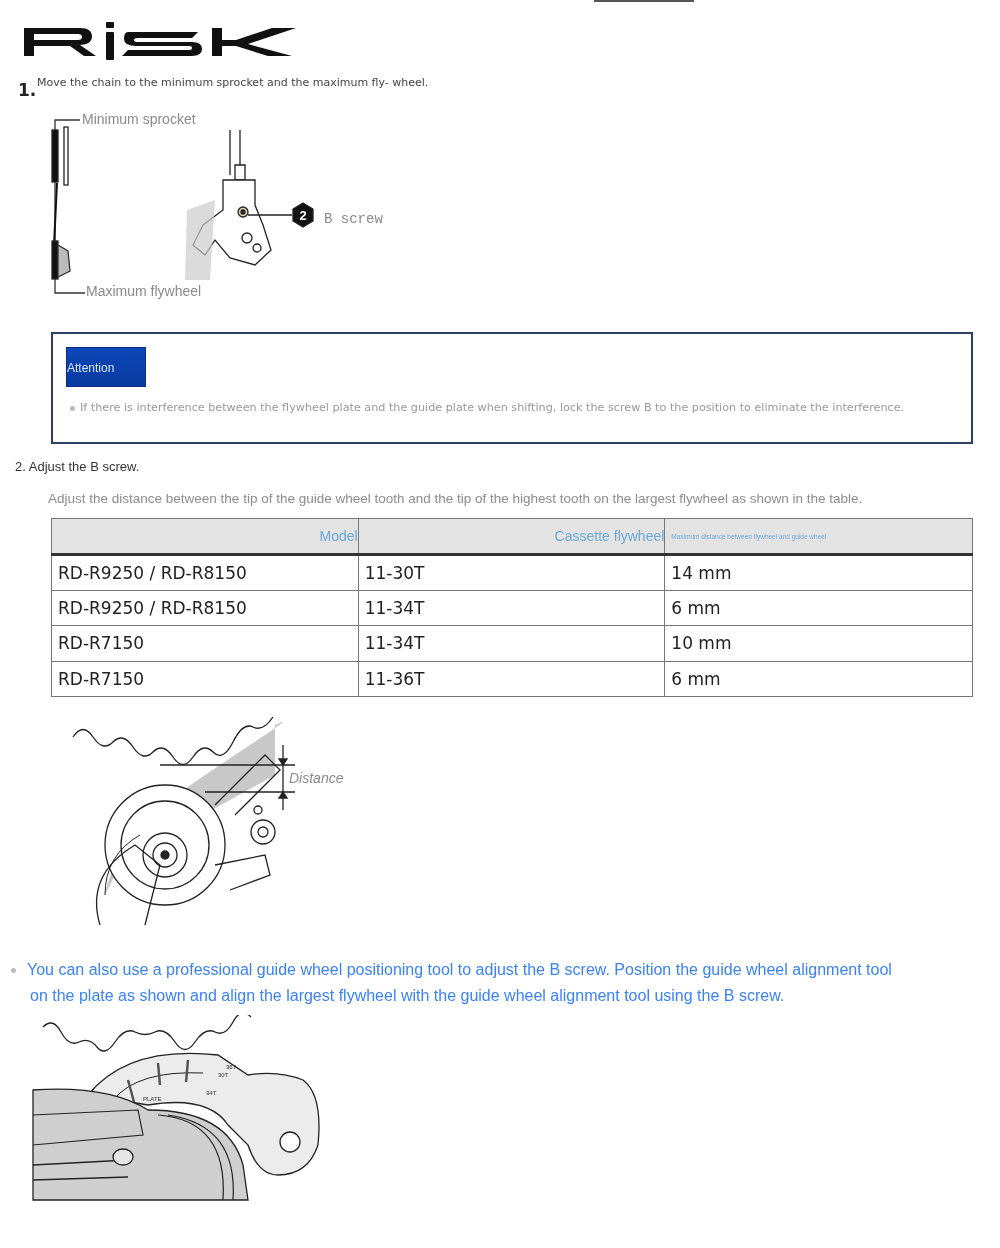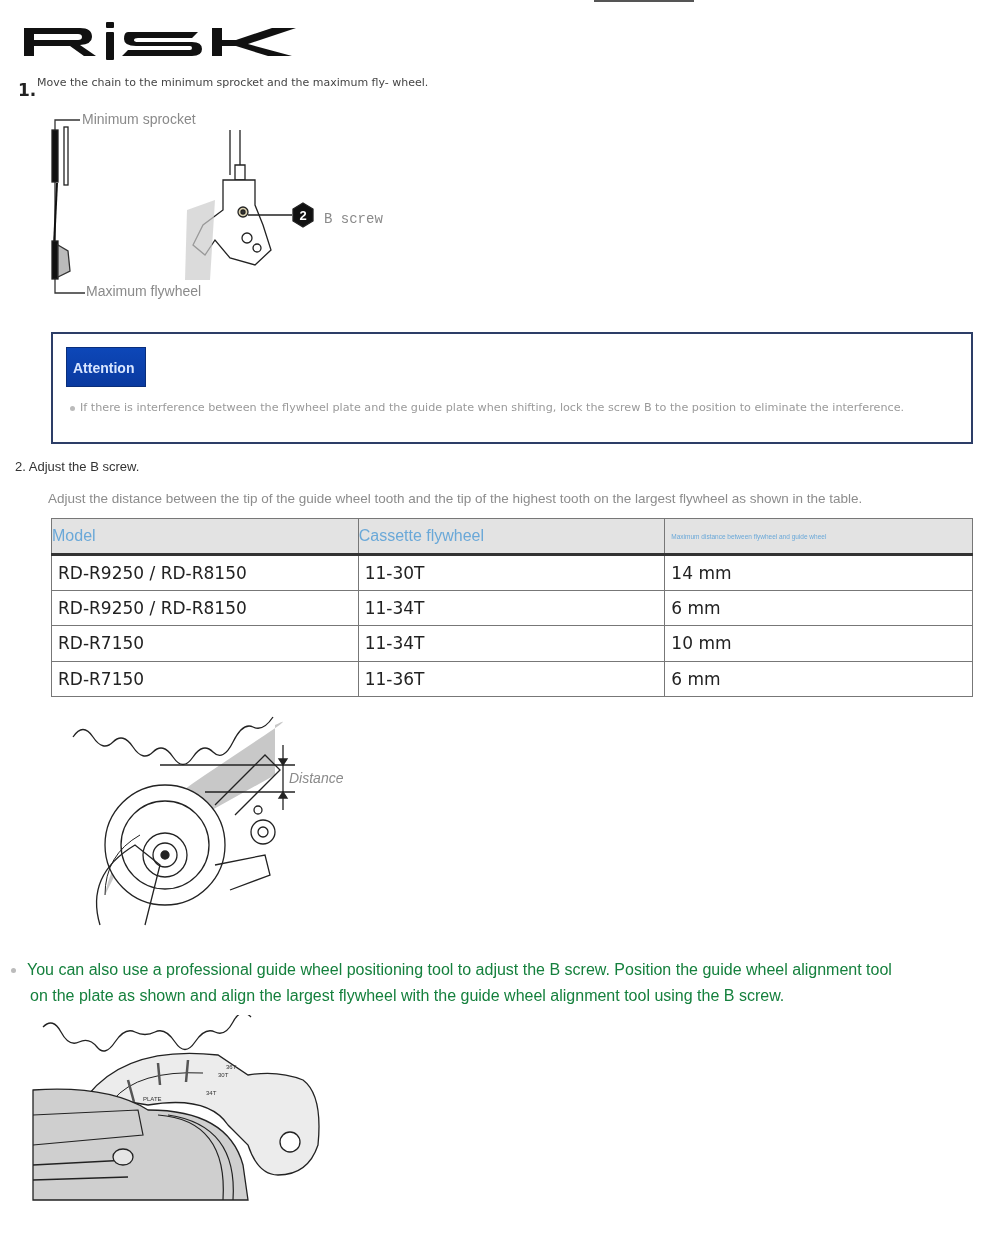--- a/index.html
+++ b/index.html
@@ -14,38 +14,38 @@
   .step1-num { left: 18px; top: 80px; font-family: "DejaVu Sans", sans-serif; font-weight: bold; font-size: 17px; color: #222; }
   .step1-text { left: 37px; top: 75px; width: 400px; font-family: "DejaVu Sans", sans-serif; font-size: 11px; line-height: 15px; color: #444; }
 
   .fig1 { left: 40px; top: 105px; width: 380px; height: 200px; }
   .fig-label { font-size: 14px; color: #8a8a8a; font-family: "Liberation Sans", sans-serif; text-align: right; }
   .lbl-min { left: 82px; top: 111px; }
   .lbl-max { left: 86px; top: 283px; }
   .lbl-bscrew { left: 324px; top: 211px; font-family: Liberation Mono, monospace; }
 
   .attention-box { left: 51px; top: 332px; width: 922px; height: 112px; border: 2px solid #2d3e67; background: #fff; }
-  .attention-tag { left: 66px; top: 347px; width: 80px; height: 40px; background: linear-gradient(180deg, #0d47b8 0%, #0a3aa0 100%); color: #d9e6ff; font-size: 14px; line-height: 40px; padding-left: 6px; border: 1px solid #0a2e7a; font-weight: bold; }
+  .attention-tag { left: 66px; top: 347px; width: 80px; height: 40px; background: linear-gradient(180deg, #0d47b8 0%, #0a3aa0 100%); color: #d9e6ff; font-size: 12px; line-height: 40px; border: 1px solid #0a2e7a; }
   .attention-text { left: 70px; top: 401px; width: 905px; font-family: "DejaVu Sans", sans-serif; font-size: 11.2px; color: #9a9a9a; white-space: nowrap; }
   .bullet { display: inline-block; width: 5px; height: 5px; border-radius: 50%; background: #bbb; margin-right: 5px; vertical-align: middle; }
 
   .step2-head { left: 15px; top: 459px; font-size: 13px; color: #333; }
   .step2-desc { left: 48px; top: 491px; font-size: 13.5px; color: #8c8c8c; white-space: nowrap; }
 
   table.spec { position: absolute; left: 51px; top: 518px; width: 922px; border-collapse: collapse; }
   table.spec th, table.spec td { border: 1.5px solid #777; text-align: left; }
-  table.spec th { background: #e3e3e3; height: 36px; font-weight: normal; color: #6aa8d8; text-align: left; font-size: 16px; border-bottom: 3px solid #333; }
+  table.spec th { background: #e3e3e3; height: 36px; font-weight: normal; color: #6aa8d8; text-align: right; font-size: 14px; border-bottom: 3px solid #333; }
   table.spec th.small { font-size: 6.5px; text-align: left; padding-left: 6px; color: #6aa8d8; }
   table.spec td { height: 35.5px; padding-left: 6px; font-family: "DejaVu Sans", sans-serif; font-size: 17px; color: #222; }
   table.spec col.c1 { width: 307px; } table.spec col.c2 { width: 307px; } table.spec col.c3 { width: 308px; }
 
   .fig2 { left: 65px; top: 715px; width: 300px; height: 225px; }
   .lbl-distance { left: 289px; top: 770px; font-style: italic; }
 
-  .note { left: 11px; top: 957px; width: 980px; font-size: 16px; line-height: 26px; color: #15803d; }
+  .note { left: 11px; top: 957px; width: 980px; font-size: 16px; line-height: 26px; color: #3b82f6; }
   .note .bullet { margin-right: 11px; }
   .note .l2 { padding-left: 19px; }
 
   .fig3 { left: 28px; top: 1015px; width: 300px; height: 190px; }
 </style>
 </head>
 <body>
 
 <div class="abs topbar-line"></div>
 

